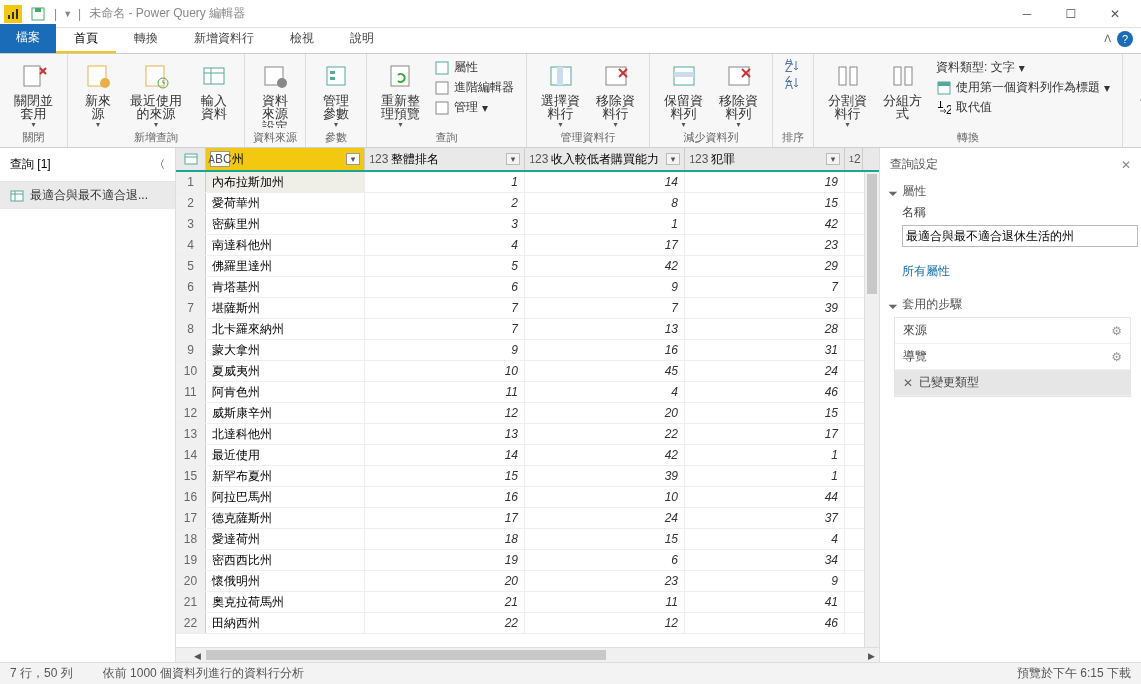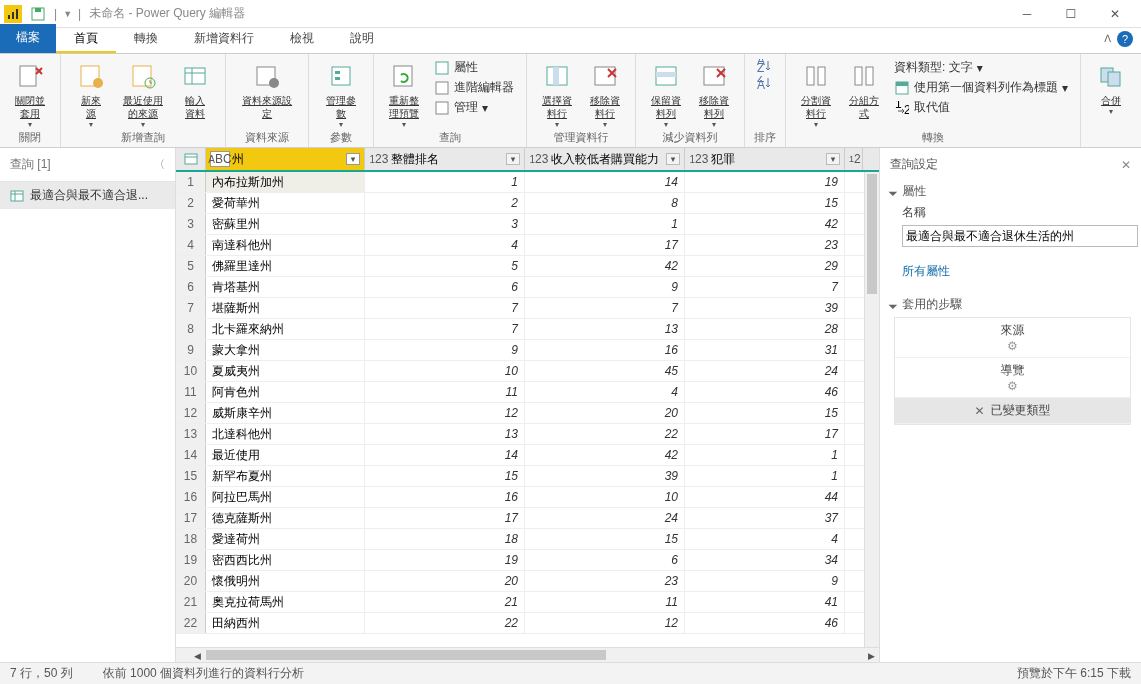--- a/index.html
+++ b/index.html
@@ -23,30 +23,30 @@
 .tabs .help { position:absolute; right:8px; top:3px; width:16px;height:16px;border-radius:50%;background:#1a6bb8;color:#fff;display:flex;align-items:center;justify-content:center;font-size:11px;}
 .tabs .collapse { position:absolute; right:30px; top:5px; color:#666; font-size:10px;}
 
 
 .ribbon { height: 94px; background:#f7f7f7; border-bottom:1px solid #d0d0d0; display:flex;}
 .rgroup { border-right:1px solid #ddd; padding: 4px 8px 2px; display:flex; flex-direction:column; align-items:center;}
 .rgroup .gbody { flex:1; display:flex; gap:4px; align-items:flex-start;}
 .rgroup .glabel { font-size:11px; color:#666; margin-top:2px;}
 .rbtn { display:flex; flex-direction:column; align-items:center; justify-content:flex-start; padding:2px 6px; text-align:center; cursor:pointer; min-width:36px;}
 .rbtn .ricon { width:32px; height:32px; display:flex; align-items:center; justify-content:center; margin-bottom:2px;}
-.rbtn .rlabel { font-size:10px; color:#333; line-height:13px;text-decoration:underline;}
+.rbtn .rlabel { font-size:13px; color:#333; line-height:13px;}
 .rbtn .dd { font-size:8px; color:#555;}
 .rstack { display:flex; flex-direction:column; gap:1px; justify-content:center;}
 .rline { display:flex; align-items:center; gap:4px; font-size:11px; color:#333; padding:1px 4px; white-space:nowrap; cursor:pointer;}
 .rline .ricon16 { width:16px; height:16px; display:flex; align-items:center; justify-content:center;}
 
 
 .main { flex:1; display:flex; min-height:0; background:#fff;}
 .qpane { width:176px; border-right:1px solid #ddd; display:flex; flex-direction:column;}
-.qpane .qhead { padding:8px 10px; display:flex; align-items:center; justify-content:space-between; color:#737373; border-bottom:1px solid #e5e5e5;}
+.qpane .qhead { padding:8px 10px; display:flex; align-items:center; justify-content:space-between; color:#000000; border-bottom:1px solid #e5e5e5;}
 .qpane .qitem { padding:5px 10px; display:flex; align-items:center; gap:6px; background:#eaeaea; color:#333; overflow:hidden; white-space:nowrap; text-overflow:ellipsis;}
 .qpane .qicon { width:14px; height:14px;}
 
 .grid { flex:1; display:flex; flex-direction:column; min-width:0;}
 .ghead { display:flex; background:#e9e9e9; border-bottom:2px solid #18a890; height:24px;}
 .ghead .rowhdrhead{ width:30px; border-right:1px solid #ccc; background:#e9e9e9; display:flex; align-items:center; justify-content:center;}
 .ghead .col { display:flex; align-items:center; border-right:1px solid #ccc; padding:0 4px; position:relative;}
 .ghead .col .typeicon { width:20px; display:flex; align-items:center; justify-content:center; font-size:10px; color:#555;}
 .ghead .col .cname { flex:1; padding-left:2px; overflow:hidden;}
 .ghead .col .cdd { width:14px; text-align:center; color:#555; font-size:9px; border:1px solid #bbb; background:#f4f4f4;}
@@ -69,21 +69,21 @@
 .hscroll .arrow{ position:absolute; top:0; width:15px; height:15px; display:flex; align-items:center; justify-content:center; font-size:9px; color:#555;}
 
 .settings { width:262px; border-left:1px solid #ddd; padding:8px 10px; background:#fff;}
 .settings .shead { display:flex; justify-content:space-between; align-items:center; color:#555; margin-bottom:10px;}
 .settings .sect { color:#555; margin:6px 0 4px; display:flex; align-items:center; gap:4px;}
 .settings .sect::before { content:"◢"; font-size:8px; color:#666; transform: rotate(45deg); display:inline-block; margin-right:2px;}
 .settings .field { margin-left:12px; margin-bottom:4px; color:#444;}
 .settings input { width:236px; padding:3px; border:1px solid #bbb; margin-left:12px;}
 .settings .link { color:#0c6aa6; margin-left:12px; margin-top:16px; display:block;}
 .steps { margin-left:4px; border:1px solid #e4e4e4;}
-.step { padding:4px 8px; display:flex; align-items:center; justify-content:space-between; border-bottom:1px solid #f0f0f0;flex-direction:column;}
+.step { padding:4px 8px; display:flex; align-items:center; justify-content:space-between; border-bottom:1px solid #f0f0f0;}
 .step.sel { background:#e6e6e6;}
 .step .gear { color:#999; font-size:12px;}
 .step .sname { display:flex; align-items:center; gap:6px; color:#444;}
 
 .status { height:22px; background:#f3f3f3; border-top:1px solid #ddd; display:flex; align-items:center; padding:0 10px; color:#555; font-size:11px; gap:30px;}
 .status .right{ margin-left:auto;}
 </style>
 </head>
 <body>
 

